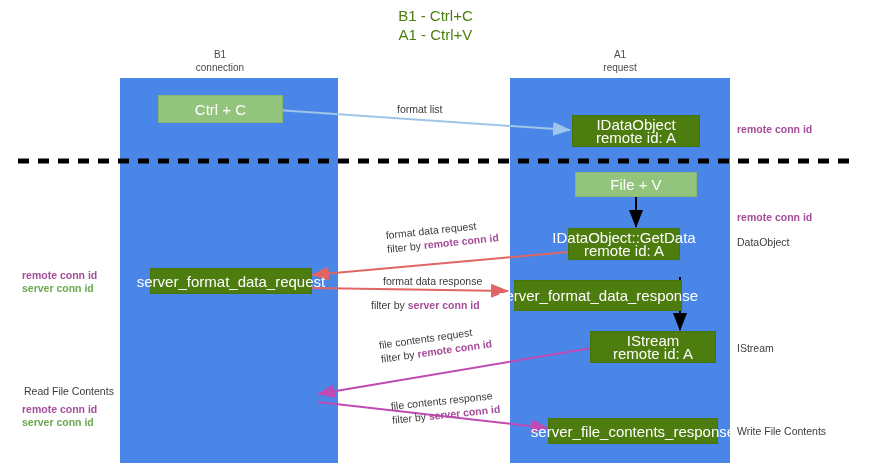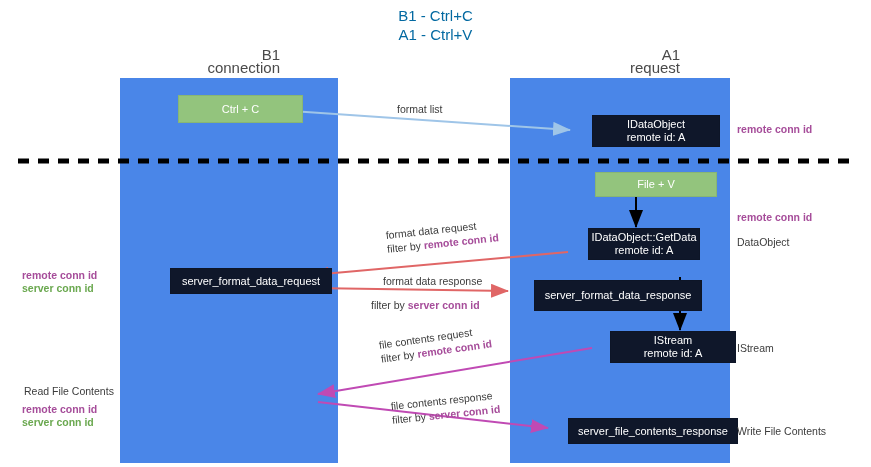--- a/index.html
+++ b/index.html
@@ -9,53 +9,52 @@
     font-family:"Liberation Sans", sans-serif;
     overflow:hidden;
     position:relative;
   }
   #stage{position:absolute;left:0;top:0;width:871px;height:467px;}
 
   .lane{position:absolute;background:#4a86e8;}
 
   .lane-head{
     position:absolute;
-    text-align:right;
-    font-size:15px;
+    text-align:center;
+    font-size:10px;
     color:#4a4a4a;
     line-height:13px;
     white-space:nowrap;
   }
 
   .title{
     position:absolute;
     left:0;right:0;top:6px;
     text-align:center;
     font-size:15px;
-    color:#0369a1;
+    color:#4d7c0f;
     line-height:19px;
   }
   .title div{display:block;}
 
   .nodebox{
     position:absolute;
     box-sizing:border-box;
     display:flex;
     flex-direction:column;
     align-items:center;
     justify-content:center;
     text-align:center;
     color:#ffffff;
-    font-size:11px;
+    font-size:15px;
     line-height:13px;
     border:1px solid rgba(0,0,0,0.07);
-    margin-left:20px;
   }
   .green{background:#93c47d;}
-  .orange{background:#0f172a;justify-content:center;}
+  .orange{background:#4d7c0f;justify-content:center;}
 
   .sidelabel{
     position:absolute;
     font-size:10.5px;
     line-height:13px;
     white-space:nowrap;
   }
   .lbl-dark{color:#3c3c3c;}
   .lbl-purple{color:#a64d9a;font-weight:bold;}
   .lbl-green{color:#6aa84f;font-weight:bold;}

